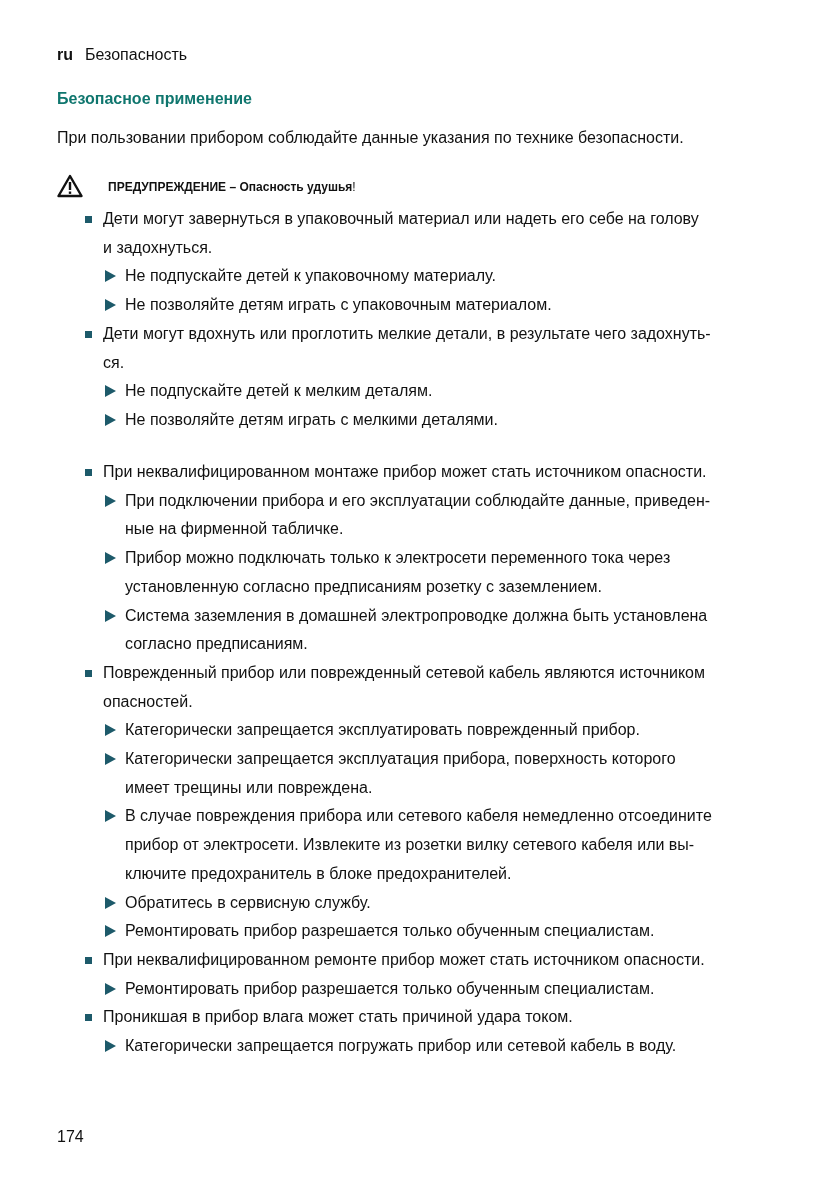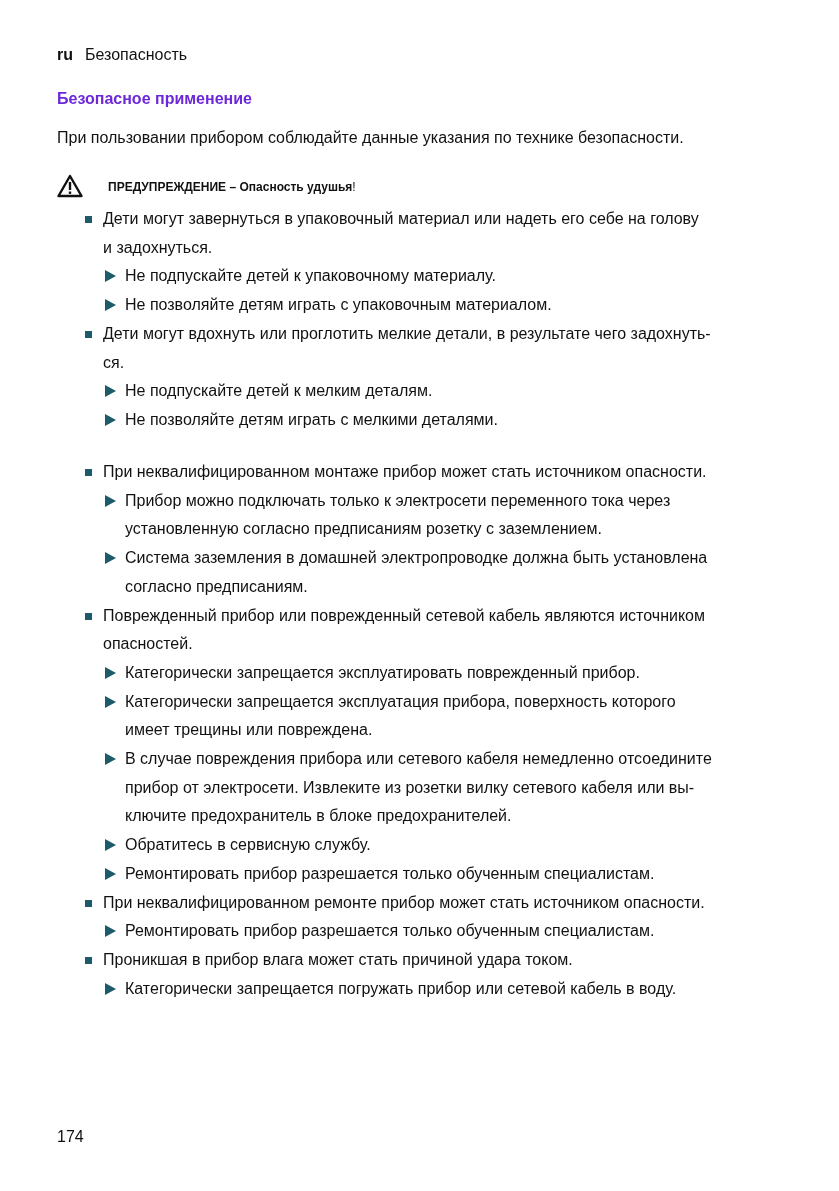--- a/index.html
+++ b/index.html
@@ -3,21 +3,21 @@
 <meta charset="utf-8">
 <style>
   html, body { margin: 0; padding: 0; background: #ffffff; }
   body {
     width: 839px; height: 1191px; position: relative; overflow: hidden;
     font-family: "Liberation Sans", sans-serif; color: #111111;
   }
   .page { position: absolute; left: 0; top: 0; width: 839px; height: 1166px; }
   .running-head { position: absolute; left: 57px; top: 45px; font-size: 16px; line-height: 20px; }
   .running-head .lang { font-weight: bold; margin-right: 12px; }
-  .section-title { position: absolute; left: 57px; top: 89px; font-size: 16px; font-weight: bold; color: #6d28d9; line-height: 20px; }
+  .section-title { position: absolute; left: 57px; top: 89px; font-size: 16px; font-weight: bold; color: #0f766e; line-height: 20px; }
   .intro { position: absolute; left: 57px; top: 128px; font-size: 16px; line-height: 20px; }
   .warning { position: absolute; left: 57px; width: 740px; }
   .warn-head { position: relative; height: 28px; font-size: 12px; line-height: 20px; font-weight: bold; }
   .warn-head .tri { position: absolute; left: 0; top: -3px; width: 26px; height: 24px; }
   .warn-head .txt { position: absolute; left: 51px; top: 0; }
   .warn-head .excl { font-weight: normal; }
   .item { position: relative; font-size: 16px; line-height: 28.7px; }
   .lvl1 { padding-left: 46px; }
   .lvl2 { padding-left: 68px; }
   .lvl1 .bullet { position: absolute; left: 28px; top: 11px; width: 7px; height: 7px; background: #1d5a6a; }
@@ -72,20 +72,25 @@
           <div>Не позволяйте детям играть с мелкими деталями.</div>
         </div>
       </div>
       <div class="warning" style="top: 458px;">
         <div class="item lvl1">
           <span class="bullet"></span>
           <div>При неквалифицированном монтаже прибор может стать источником опасности.</div>
         </div>
         <div class="item lvl2">
           <span class="arrow"></span>
+          <div>При подключении прибора и его эксплуатации соблюдайте данные, приведен-</div>
+          <div>ные на фирменной табличке.</div>
+        </div>
+        <div class="item lvl2">
+          <span class="arrow"></span>
           <div>Прибор можно подключать только к электросети переменного тока через</div>
           <div>установленную согласно предписаниям розетку с заземлением.</div>
         </div>
         <div class="item lvl2">
           <span class="arrow"></span>
           <div>Система заземления в домашней электропроводке должна быть установлена</div>
           <div>согласно предписаниям.</div>
         </div>
         <div class="item lvl1">
           <span class="bullet"></span>

